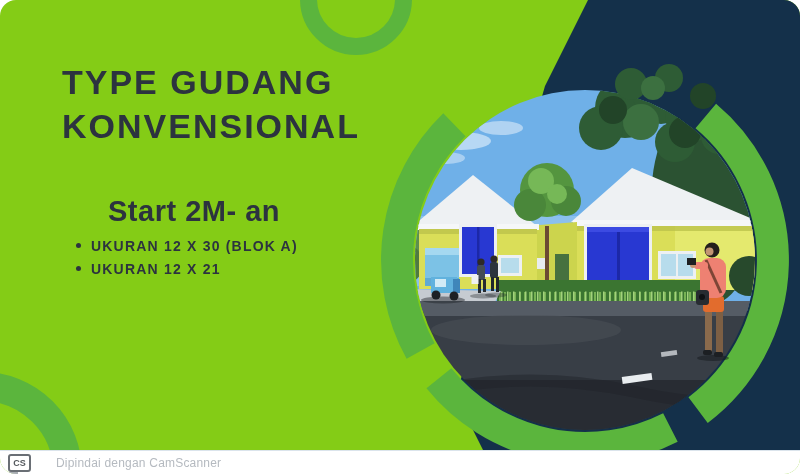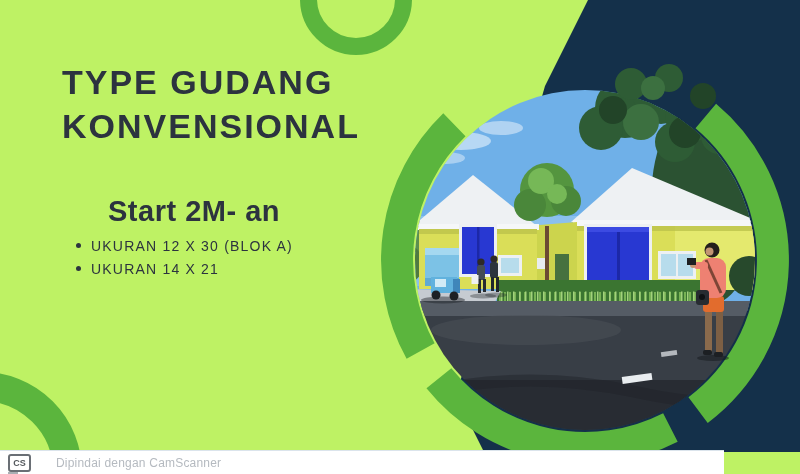--- a/index.html
+++ b/index.html
@@ -1,18 +1,19 @@
 <!DOCTYPE html>
 <html style="--green: #5bb53d; --navy: #14304a; --ink: #2c333f; --wall_yellow: #dade58; --door_blue: #2838d2; --sky_blue: #6fb0e8; --road_gray: #383e46; --watermark_gray: #b5bac0;"><head>
 <meta charset="utf-8">
 <style>
   html,body{margin:0;padding:0;background:#ffffff;}
   .stage{
-    position:relative;width:800px;height:474px;overflow:hidden;background:#bef264;
+    position:relative;width:800px;height:474px;overflow:hidden;background:#84cc16;
     font-family:"Liberation Sans",sans-serif;
+    border-radius:16px;
   }
   
   .navy-shape{
     position:absolute;left:0;top:0;width:800px;height:452px;z-index:1;
     background:var(--navy);
     clip-path:polygon(588px 0,800px 0,800px 452px,484px 452px,456px 396px,545px 86px);
   }
   
   .ring{position:absolute;border-radius:50%;border-style:solid;border-color:var(--green);
         box-sizing:border-box;background:transparent;z-index:2;}
@@ -25,24 +26,24 @@
   .fl-door{fill:var(--door_blue);}
   .fl-sky{fill:var(--sky_blue);}
   .fl-road{fill:var(--road_gray);}
   
   .headline{position:absolute;left:62px;top:60px;z-index:4;color:var(--ink);
     font-size:34px;font-weight:800;letter-spacing:2px;line-height:44px;white-space:nowrap;}
   .price{position:absolute;left:108px;top:167px;z-index:4;color:var(--ink);
     font-size:29px;font-weight:700;letter-spacing:0.5px;line-height:36px;white-space:nowrap;margin-top:26px;}
   .specs{position:absolute;left:76px;top:234px;z-index:4;list-style:none;margin:0;padding:0;}
   .spec{display:flex;align-items:center;gap:10px;height:23px;color:var(--ink);
-    font-size:14px;font-weight:400;letter-spacing:1.2px;white-space:nowrap;}
+    font-size:14px;font-weight:700;letter-spacing:1.2px;white-space:nowrap;}
   .dot{width:5px;height:5px;border-radius:50%;background:var(--ink);flex:none;}
   
-  .strip{position:absolute;left:0;top:450px;width:724px;height:24px;z-index:5;
+  .strip{position:absolute;left:0;top:450px;width:800px;height:24px;z-index:5;
     background:#ffffff;border-top:1px solid #dbe4ec;box-sizing:border-box;
     display:flex;align-items:center;padding-left:8px;}
   .cs-logo{width:19px;height:14px;border:2px solid #6a6f75;border-radius:3px;
     color:#55595e;font-size:9px;font-weight:700;display:flex;align-items:center;
     justify-content:center;position:relative;flex:none;}
   .cs-logo::after{content:"";position:absolute;left:-2px;bottom:-5px;width:10px;height:3px;background:#a9aeb3;}
   .cs-text{margin-left:25px;font-size:12px;color:var(--watermark_gray);letter-spacing:0.2px;}
 </style>
 </head>
 <body>
@@ -216,21 +217,21 @@
 
   <div class="price">Start 2M- an</div>
 
   <ul class="specs">
     <li class="spec">
       <span class="dot"></span>
       <span>UKURAN 12 X 30 (BLOK A)</span>
     </li>
     <li class="spec">
       <span class="dot"></span>
-      <span>UKURAN 14 X 21</span>
+      <span>UKURAN 12 X 21</span>
     </li>
   </ul>
 
   <div class="strip">
     <div class="cs-logo">
       <span>CS</span>
     </div>
     <div class="cs-text">Dipindai dengan CamScanner</div>
   </div>
 

